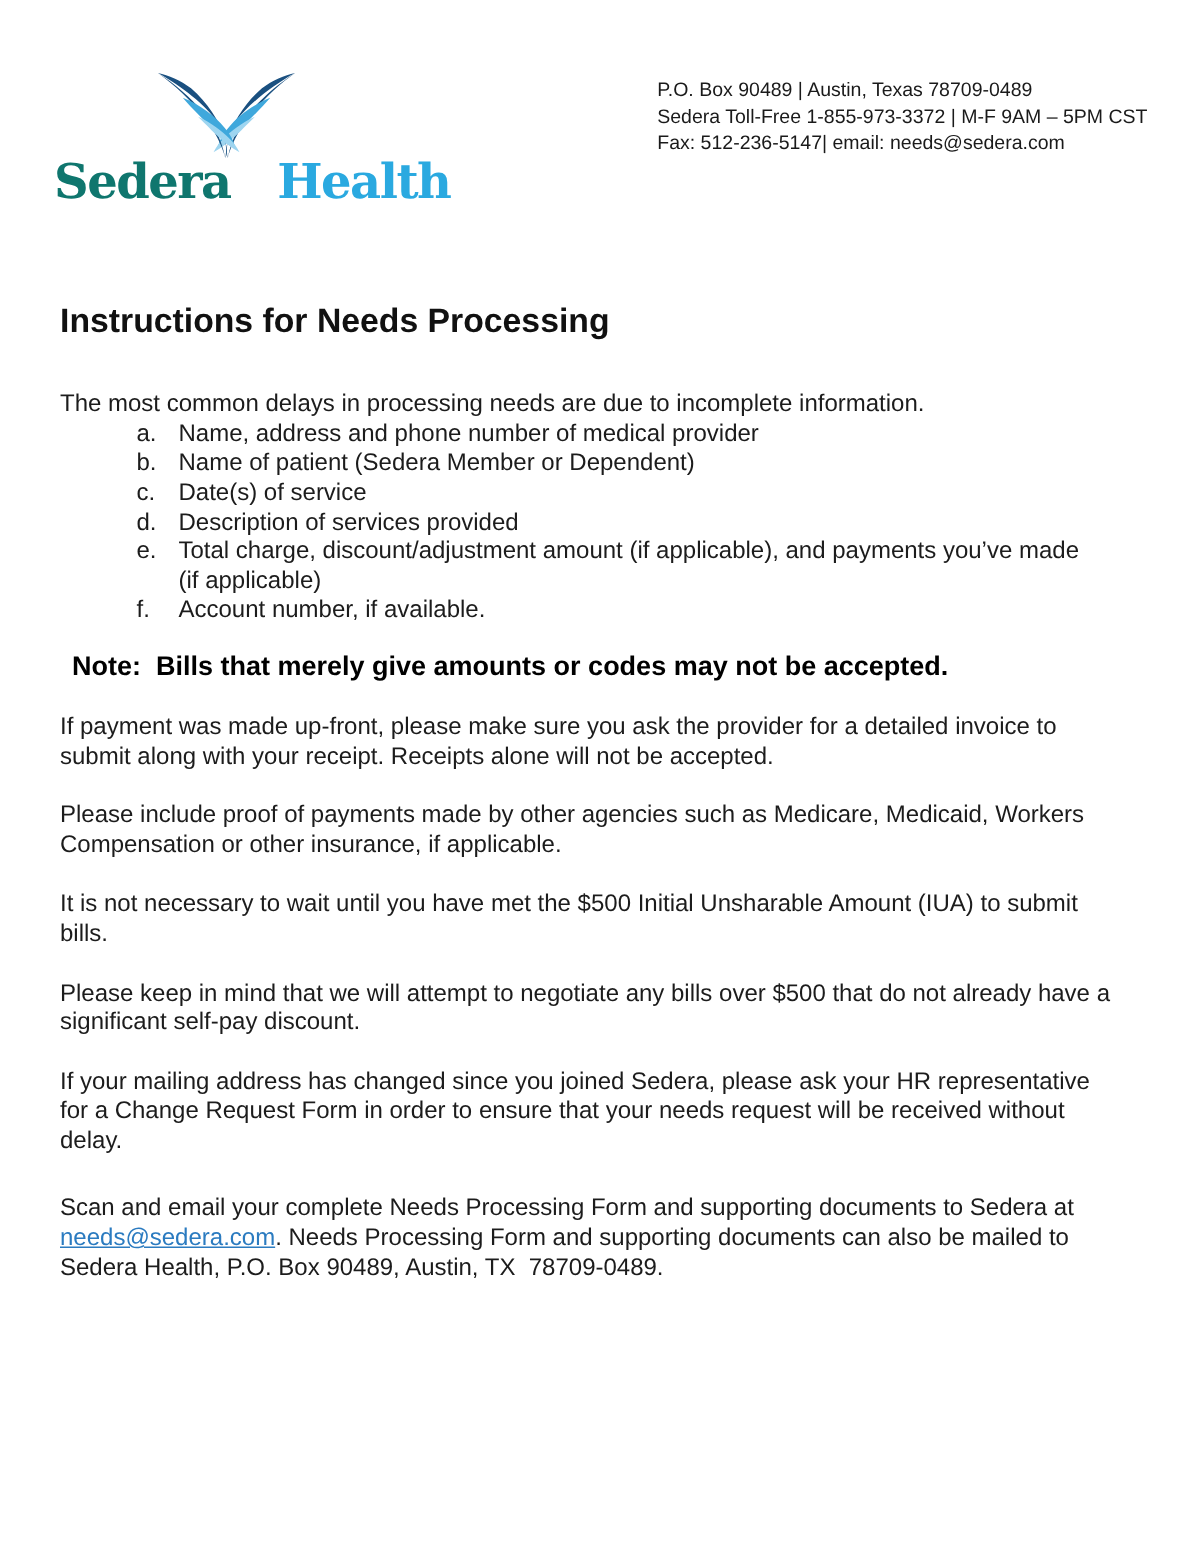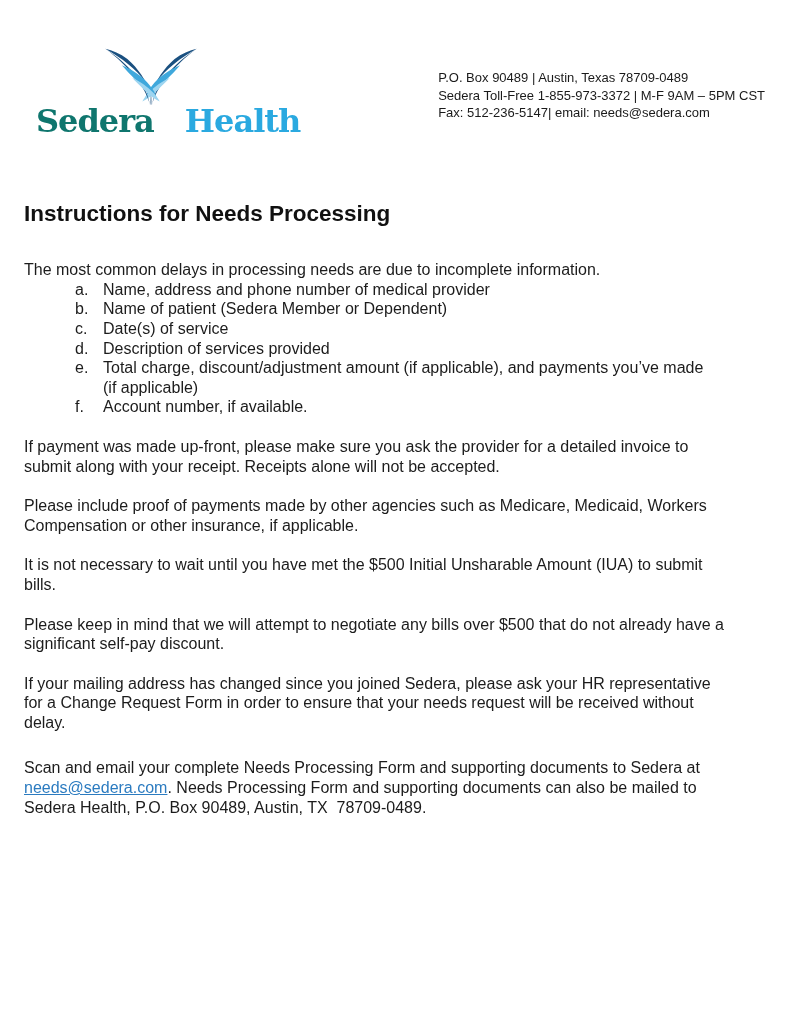--- a/index.html
+++ b/index.html
@@ -29,25 +29,25 @@
     line-height:1.1;
     text-align:left;
     white-space:nowrap;
   }
   .brand-primary{color:#0f766e;}
   .brand-secondary{color:#2aa9e0;margin-left:31px;}
   .contact{
     font-size:13px;
     line-height:17.6px;
     color:#1a1a1a;
-    margin-top:23px;
+    margin-top:5px;
     text-align:left;
   }
   
-  main{padding:0 30px 0 24px;}
+  main{padding:0 30px 0 40px;}
   .doc-title{
     font-size:22.5px;
     font-weight:bold;
     color:#111;
     margin:62px 0 0 0;
     letter-spacing:0;
   }
   .para{
     font-size:16px;
     line-height:19.6px;
@@ -137,20 +137,21 @@
       <li class="list-item">
           <span class="list-marker">e.</span>
           <span class="list-text">Total charge, discount/adjustment amount (if applicable), and payments you’ve made (if applicable)</span>
         </li>
       <li class="list-item">
           <span class="list-marker">f.</span>
           <span class="list-text">Account number, if available.</span>
         </li>
     </ul>
 
+    <p class="note-line">Note:  Bills that merely give amounts or codes may not be accepted.</p>
 
     <p class="para"><span>If payment was made up-front, please make sure you ask the provider for a detailed invoice to submit along with your receipt. </span><span class="underlined">Receipts alone will not be accepted.</span></p>
 
     <p class="para">Please include proof of payments made by other agencies such as Medicare, Medicaid, Workers Compensation or other insurance, if applicable.</p>
 
     <p class="para">It is not necessary to wait until you have met the $500 Initial Unsharable Amount (IUA) to submit bills.</p>
 
     <p class="para">Please keep in mind that we will attempt to negotiate any bills over $500 that do not already have a significant self-pay discount.</p>
 
 

